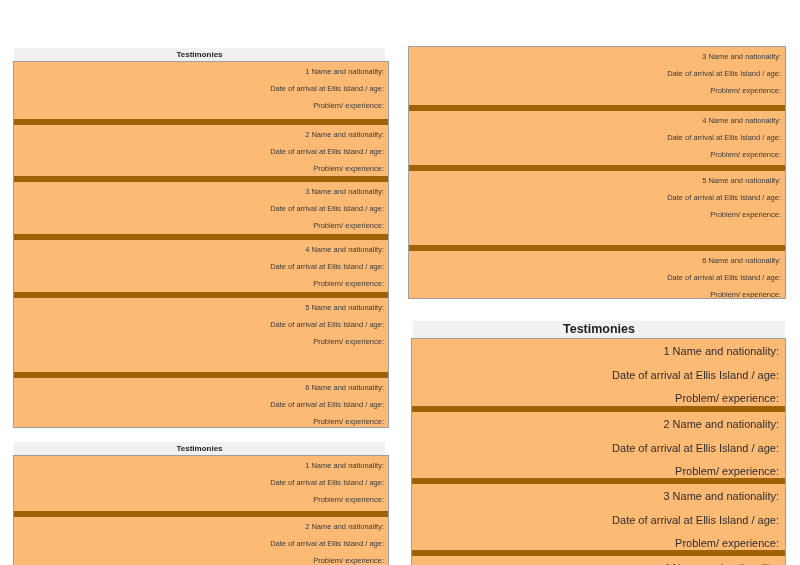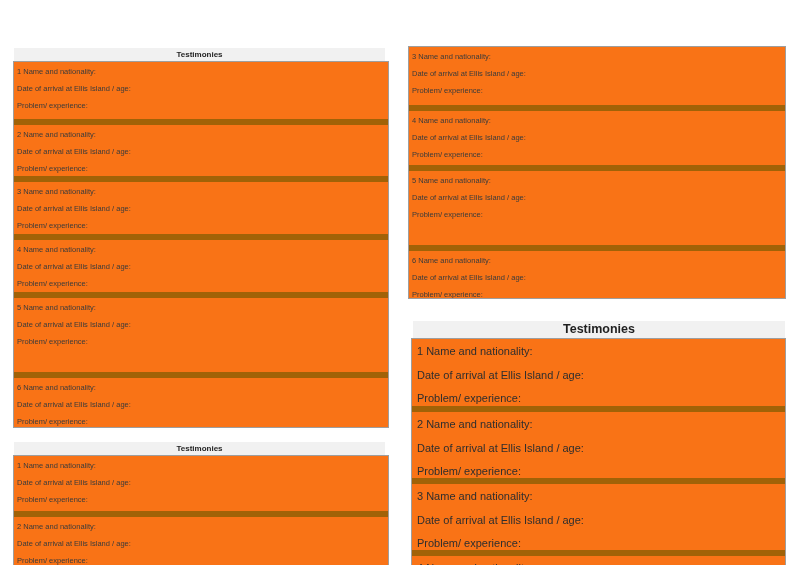--- a/index.html
+++ b/index.html
@@ -13,22 +13,23 @@
     position:absolute;background:#f1f1f1;text-align:center;
     font-weight:bold;color:#1f1f1f;box-sizing:border-box;
   }
   .bar.small{font-size:8px;line-height:13px;height:13px;}
   .bar.large{font-size:12.5px;line-height:17px;height:17px;}
   #bar-a{left:14px;top:20px;width:371px;}
   #bar-b{left:14px;top:414px;width:371px;}
   #bar-d{left:413px;top:293px;width:372px;}
   
   .tbl{
-    position:absolute;box-sizing:border-box;background:#f97316;
+    position:absolute;box-sizing:border-box;background:#fdba74;
     border:1px solid #9e9e9e;
+    text-align:right;
   }
   #tbl-a{left:13px;top:33px;width:376px;}
   #tbl-b{left:13px;top:427px;width:376px;}
   #tbl-c{left:408px;top:18px;width:378px;}
   #tbl-d{left:411px;top:310px;width:375px;}
   .row{box-sizing:border-box;overflow:hidden;}
   .row + .row{border-top:6px solid #a16207;}
   .tbl.small .row{padding:1px 4px 0 3px;}
   .tbl.large .row{padding:1px 6px 0 5px;}
   .tbl.small .line{font-size:7.5px;line-height:17px;color:#3b3b3b;white-space:nowrap;}

